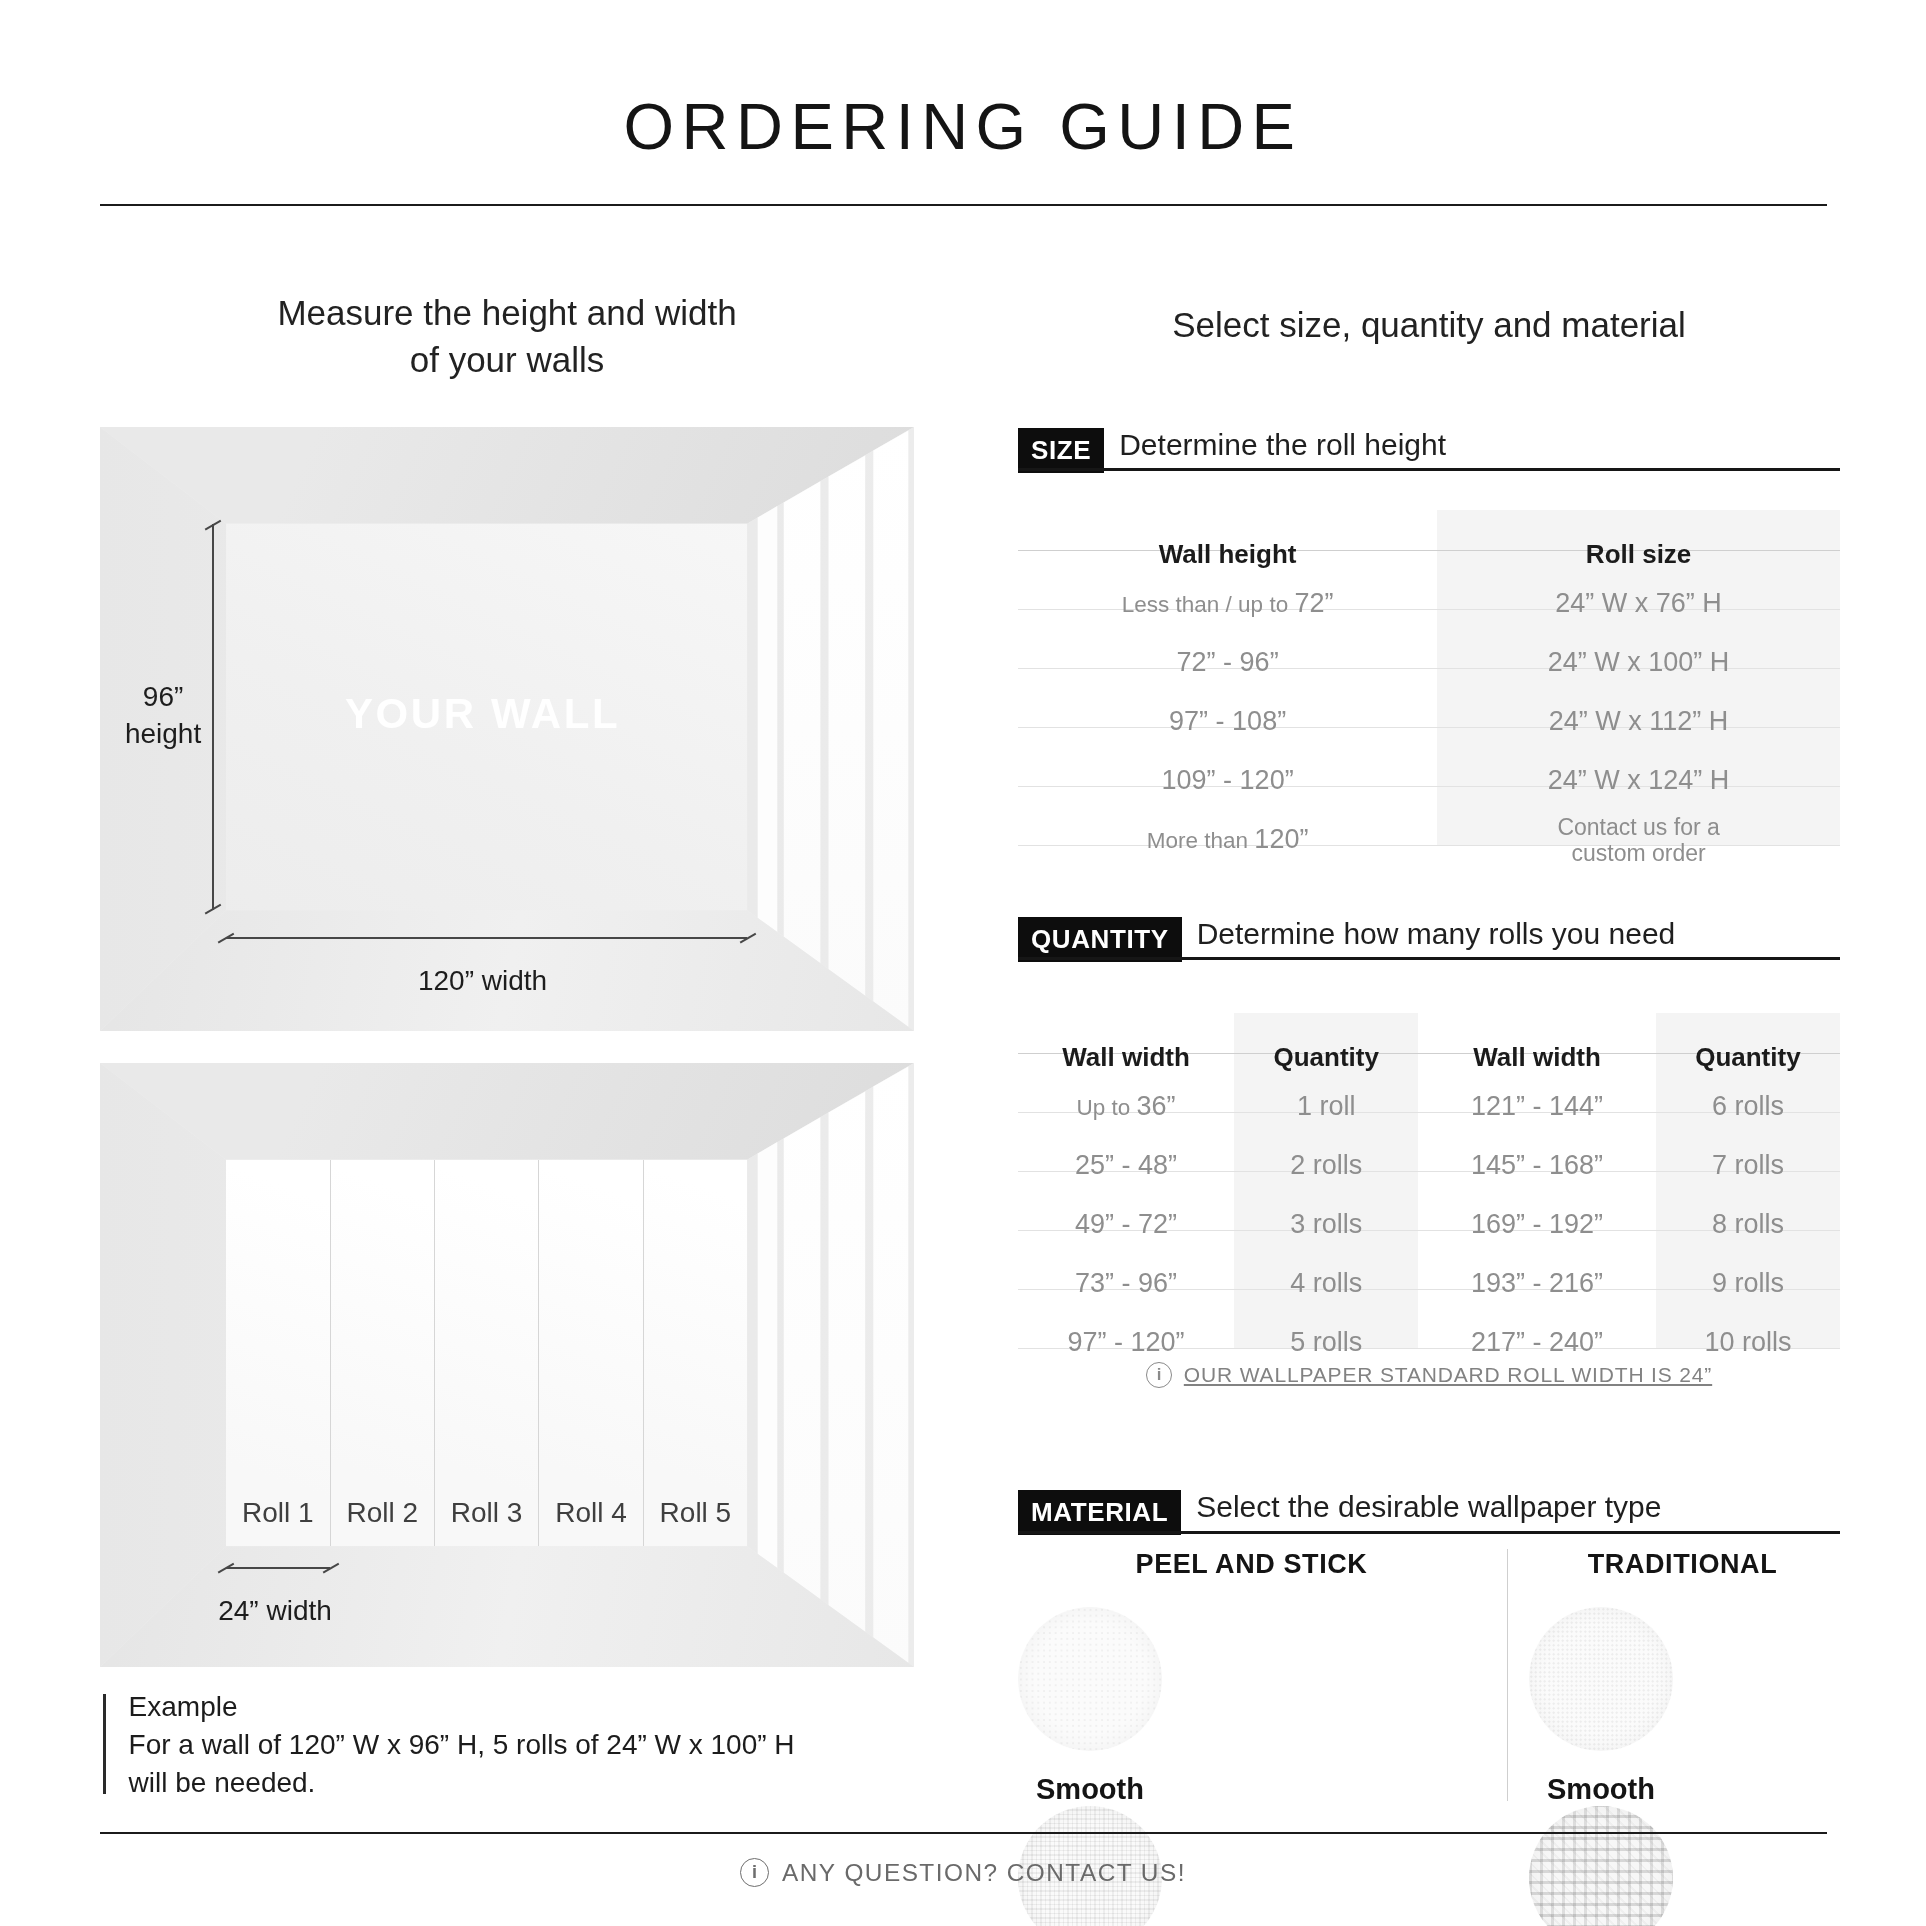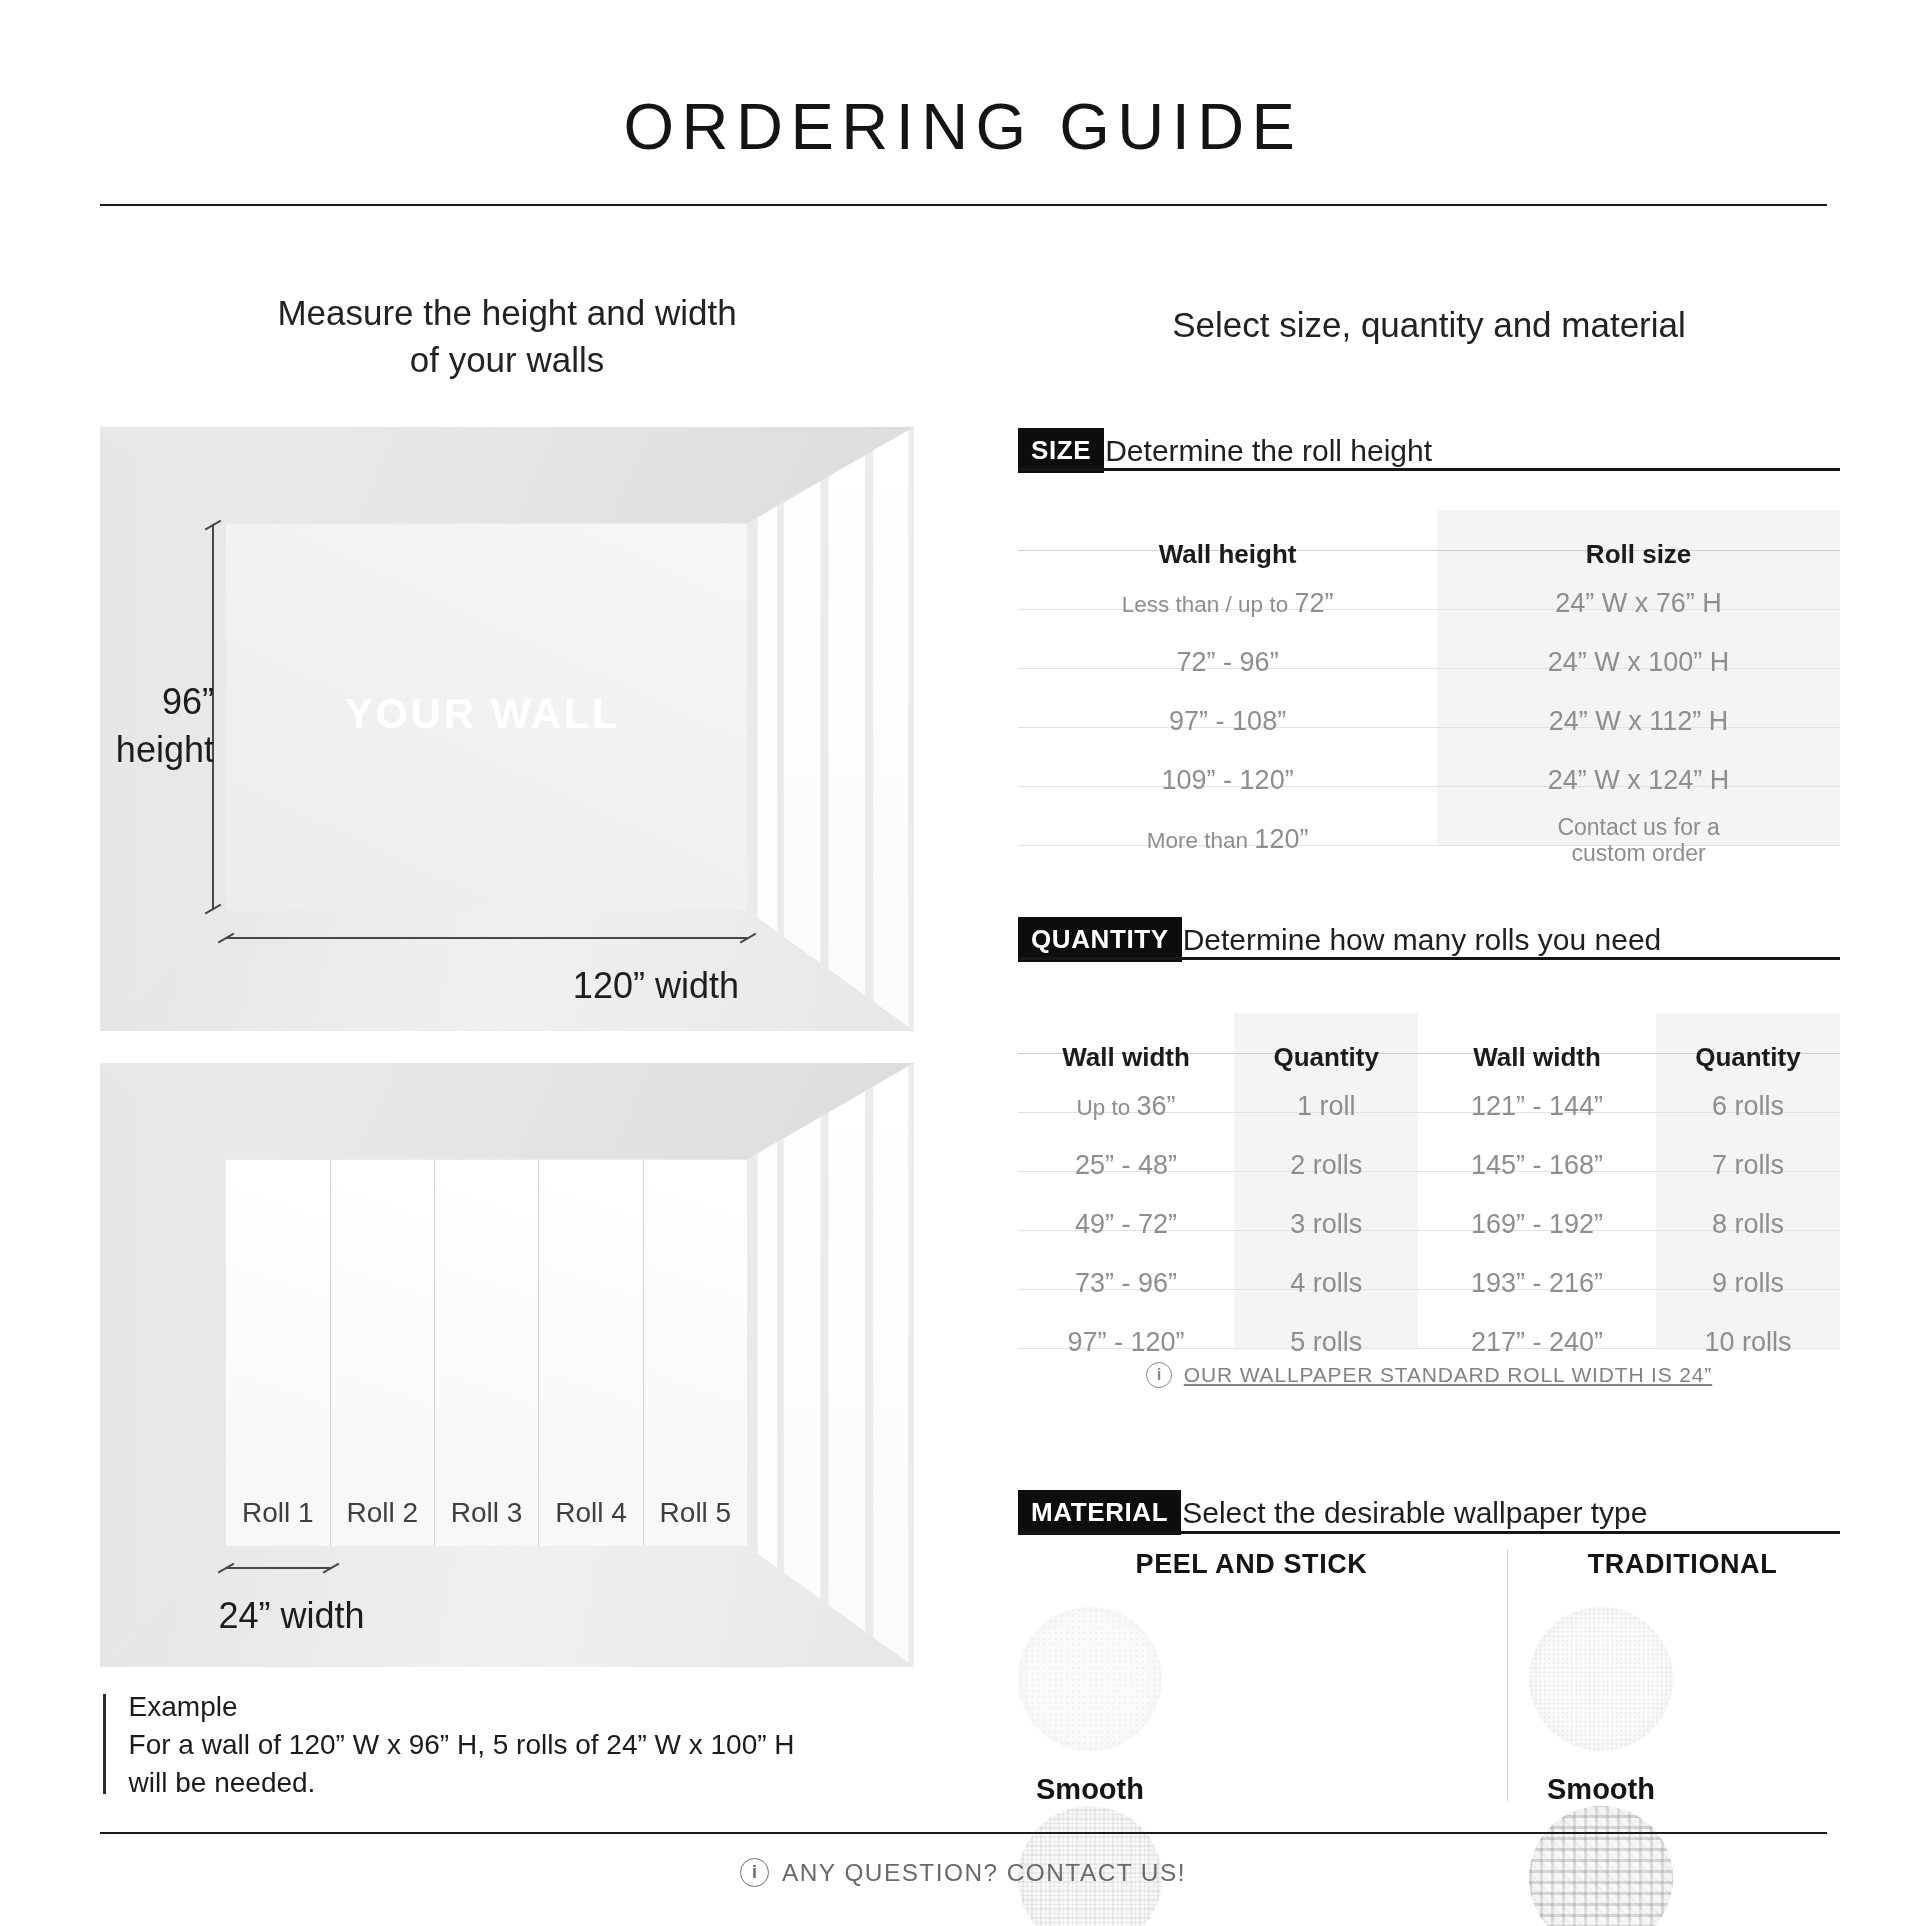--- a/index.html
+++ b/index.html
@@ -41,41 +41,41 @@
 
   .dim-line{position:absolute;background:#474747;}
   .dim-v{left:13.8%;top:16%;width:1.3px;height:64%;}
   .dim-h{left:15.5%;top:84.5%;width:64%;height:1.3px;}
   .dim-h.small{left:15.5%;top:83.5%;width:12.8%;}
   .tick{position:absolute;width:1.9px;height:18px;background:#474747;transform:rotate(60deg);}
   .dim-v .tick{left:-0.6px;}
   .dim-v .tick.t1{top:-7.7px;} .dim-v .tick.t2{bottom:-7.7px;}
   .dim-h .tick{top:-8.3px;}
   .dim-h .tick.t1{left:-1.3px;} .dim-h .tick.t2{right:-1.3px;}
-  .dim-label{position:absolute;font-size:36px;color:#1d1d1d;text-align:right;line-height:1.35;}
+  .dim-label{position:absolute;font-size:28px;color:#1d1d1d;text-align:center;line-height:1.35;}
   .label-height{left:1.5%;top:41.5%;width:12.5%;}
   .label-width{left:15.5%;top:88.5%;width:63%;}
   .label-width-small{left:10.5%;top:87.5%;width:22%;}
   .your-wall{position:absolute;left:25%;top:43.5%;width:44%;text-align:center;
              font-size:42px;font-weight:700;letter-spacing:2.6px;color:rgba(255,255,255,0.96);}
   .rolls{position:absolute;left:15.5%;top:16%;width:64%;height:64%;display:flex;}
   .roll{flex:1;position:relative;background:linear-gradient(200deg,#ffffff 10%,#f8f8f8 80%);
         border-right:1.3px solid #d6d6d6;}
   .roll:last-child{border-right:none;}
   .roll span{position:absolute;left:0;bottom:4.5%;width:100%;text-align:center;
              font-size:28px;color:#3f3f3f;}
 
   
   .example{position:absolute;left:103px;top:1690px;display:flex;}
   .example .bar{width:2.6px;height:100px;background:#2a2a2a;margin-right:23px;margin-top:3.9px;}
   .example .ex-text{font-size:28px;color:#1c1c1c;line-height:1.18;}
   .example .ex-text div{margin-bottom:5.1px;}
 
   
-  .sec-head{position:absolute;left:1018px;display:flex;align-items:center;gap:1px;white-space:nowrap;}
+  .sec-head{position:absolute;left:1018px;display:flex;align-items:flex-start;gap:15px;white-space:nowrap;}
   .badge{background:#0d0d0d;color:#ffffff;font-size:26px;font-weight:700;letter-spacing:0.6px;
          padding:7px 13px;display:inline-block;}
   .sec-title{font-size:30px;font-weight:400;color:#1f1f1f;}
   .sec-rule{position:absolute;left:1018px;width:822px;height:2.6px;background:#161616;}
 
   .dtable{position:absolute;left:1018px;width:822px;}
   .colbg{position:absolute;top:0;bottom:0;background:#f4f4f4;}
   .trow,.thead{position:relative;display:flex;align-items:center;}
   .thead{height:40px;border-bottom:1.3px solid #cfcfcf;}
   .trow{height:58px;border-bottom:1.3px solid #e2e2e2;}

